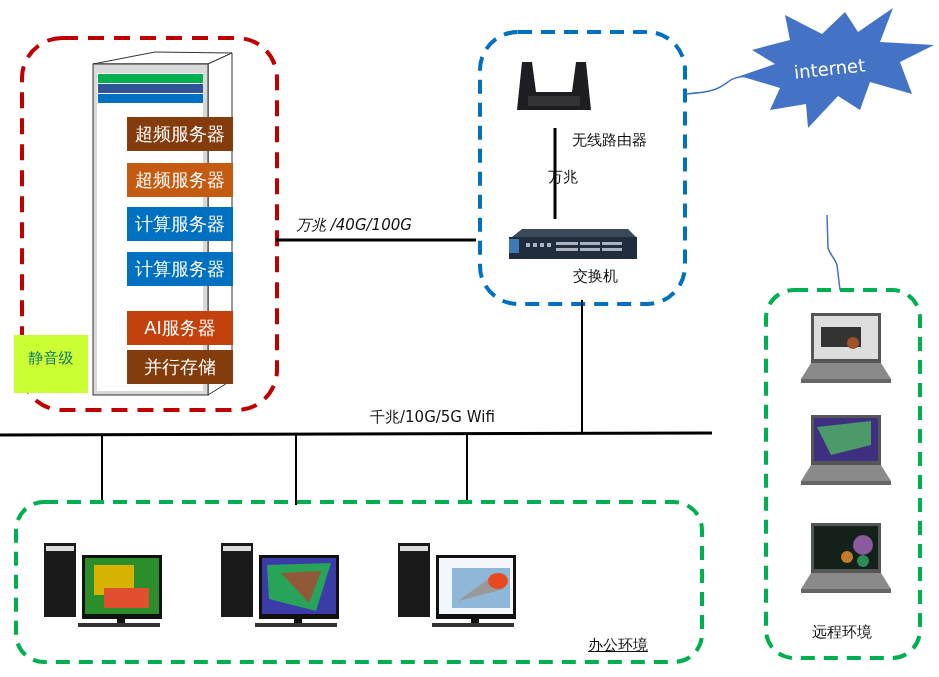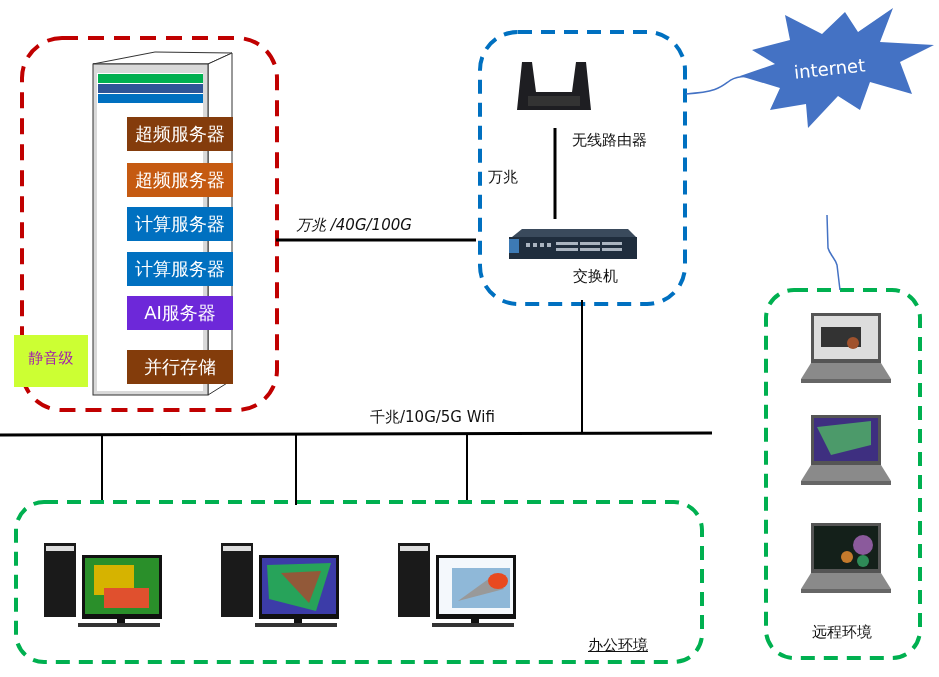--- a/index.html
+++ b/index.html
@@ -1,20 +1,20 @@
 <!DOCTYPE html>
 <html><head>
 <meta charset="utf-8">
 <style>
   html,body{margin:0;padding:0;background:#fff;}
   body{width:939px;height:677px;position:relative;overflow:hidden;font-family:"DejaVu Sans",sans-serif;color:#111;}
   svg.overlay{position:absolute;left:0;top:0;}
   .lbl{position:absolute;font-size:15px;color:#111;white-space:nowrap;}
   .slot{position:absolute;left:99px;width:106px;color:#fff;font-size:18px;text-align:center;line-height:34px;height:34px;margin-left:28px;}
-  .badge{position:absolute;left:14px;top:335px;width:74px;height:52px;background:#ccff33;font-size:15px;line-height:46px;text-align:center;color:#a21caf;}
+  .badge{position:absolute;left:14px;top:335px;width:74px;height:58px;background:#ccff33;font-size:15px;line-height:46px;text-align:center;color:#0f766e;}
   .cloud-text{position:absolute;left:794px;top:58px;font-size:18px;color:#fff;transform:rotate(-6deg);}
 </style>
 </head>
 <body>
 
 <svg class="overlay" width="939" height="677">
 
   <rect x="22" y="38" width="255" height="372" rx="40" fill="none" stroke="#c00000" stroke-width="4" stroke-dasharray="16,10"></rect>
   <rect x="480" y="32" width="205" height="272" rx="38" fill="none" stroke="#0070c0" stroke-width="4" stroke-dasharray="14,9"></rect>
   <rect x="16" y="502" width="686" height="160" rx="28" fill="none" stroke="#00b050" stroke-width="4" stroke-dasharray="14,9"></rect>
@@ -121,25 +121,25 @@
       <circle cx="62" cy="38" r="6" fill="#2e8b57"></circle>
     <polygon points="0,66 10,50 80,50 90,66" fill="#8a8a8a"></polygon>
       <rect x="0" y="66" width="90" height="4" fill="#666"></rect>
   </g>
 </svg>
 
 <div class="slot" style="top: 117px; background: rgb(132, 60, 12);"><span>超频服务器</span></div>
 <div class="slot" style="top: 163px; background: rgb(197, 90, 17);"><span>超频服务器</span></div>
 <div class="slot" style="top: 207px; background: rgb(0, 112, 192);"><span>计算服务器</span></div>
 <div class="slot" style="top: 252px; background: rgb(0, 112, 192);"><span>计算服务器</span></div>
-<div class="slot" style="top: 296px; background: #6d28d9;"><span>AI服务器</span></div>
+<div class="slot" style="top: 311px; background: #c2410c;"><span>AI服务器</span></div>
 <div class="slot" style="top: 350px; background: rgb(131, 60, 11);"><span>并行存储</span></div>
 
 <div class="badge">静音级</div>
 
 <div class="lbl" style="left:296px;top:216px;font-style:italic;">万兆 /40G/100G</div>
-<div class="lbl" style="left:488px;top:168px;">万兆</div>
+<div class="lbl" style="left:548px;top:168px;">万兆</div>
 <div class="lbl" style="left:572px;top:131px;">无线路由器</div>
 <div class="lbl" style="left:573px;top:267px;text-align:right;">交换机</div>
 <div class="lbl" style="left:370px;top:408px;">千兆/10G/5G Wifi</div>
 <div class="lbl" style="left:588px;top:636px;text-decoration:underline;">办公环境</div>
 <div class="lbl" style="left:812px;top:623px;">远程环境</div>
 <div class="cloud-text">internet</div>
 
 </body></html>

